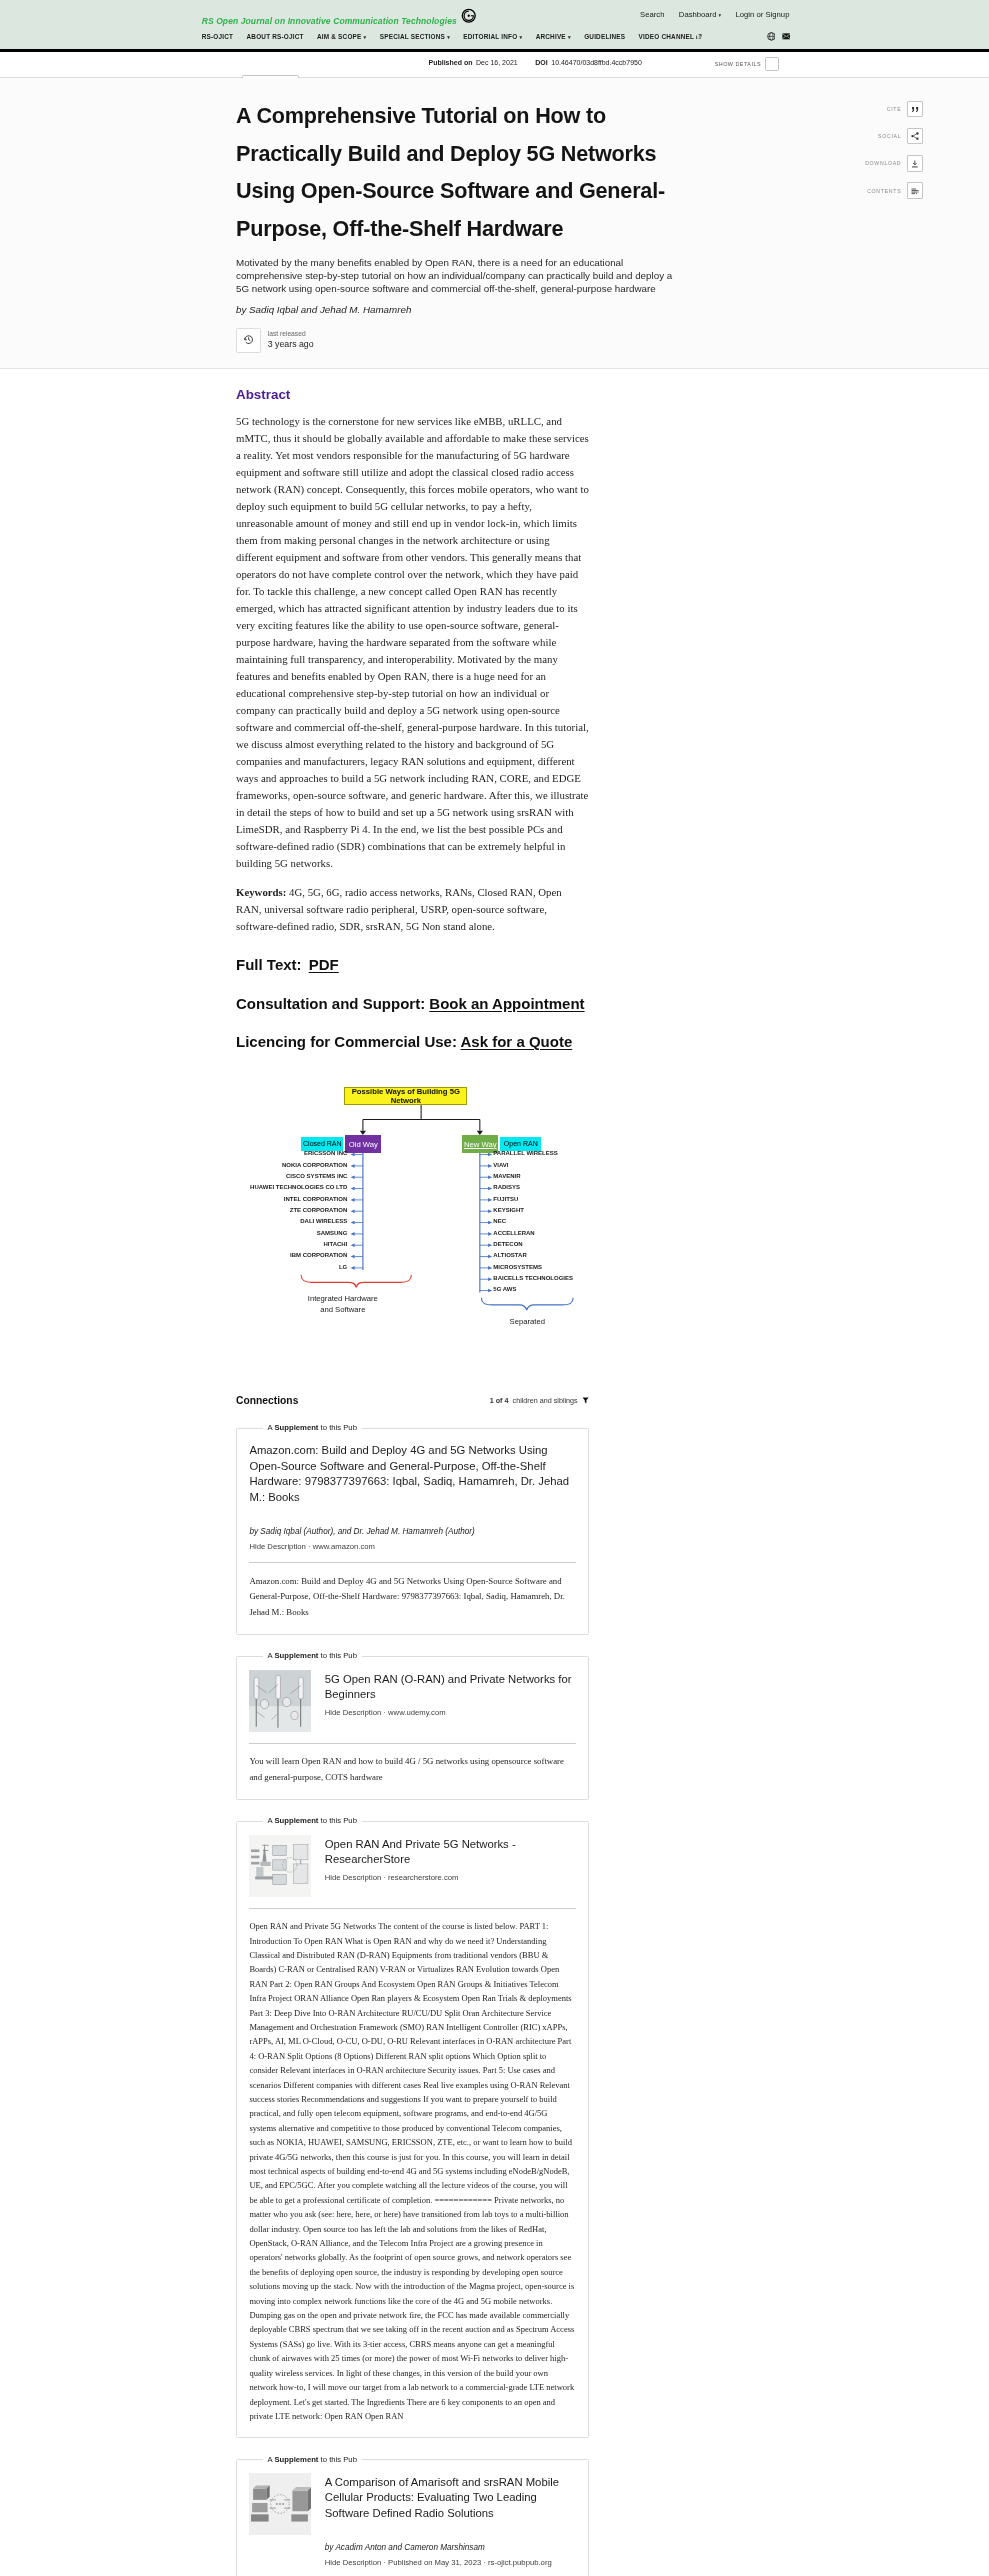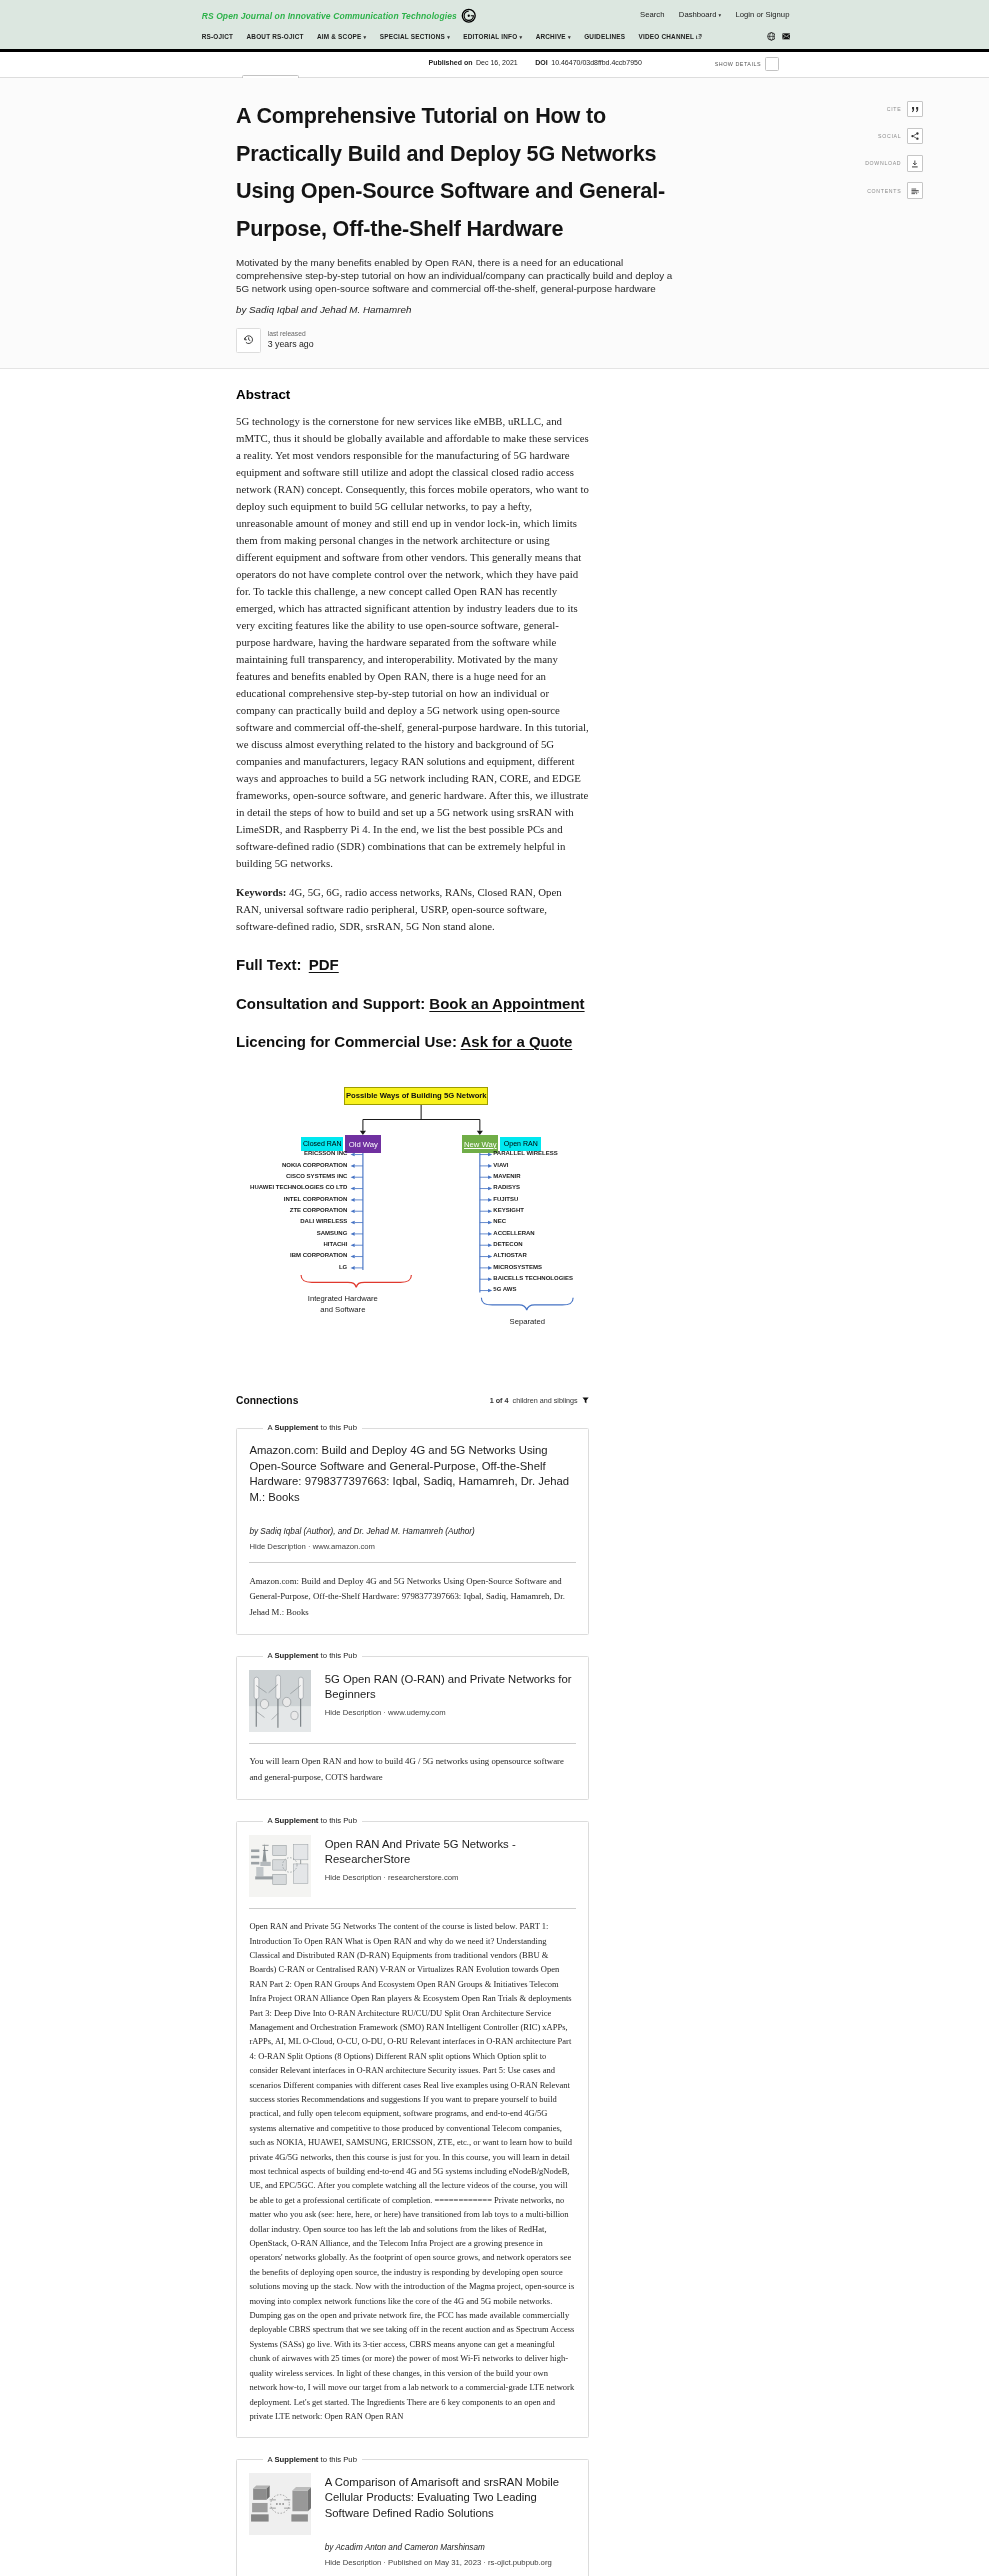--- a/index.html
+++ b/index.html
@@ -1,21 +1,21 @@
 <!DOCTYPE html>
 <html style="font-size:8.2px"><head>
 <meta charset="utf-8">
 <style>
   html,body{margin:0;padding:0;}
   body{width:989px;background:#fff;color:#111;font-family:"Liberation Sans",sans-serif;-webkit-font-smoothing:antialiased;}
   a{color:inherit;text-decoration:none;cursor:pointer;}
   
   .site-header{background:#dce7e0;height:49px;}
   .header-inner{width:598px;margin:0 auto;position:relative;height:100%;}
-  .brand{position:absolute;left:6.2px;top:6.7px;display:flex;align-items:center;gap:3.6px;}
+  .brand{position:absolute;left:6.2px;top:6.7px;display:flex;align-items:flex-end;gap:3.6px;}
   .brand-name{color:#2db24a;font-style:italic;font-weight:bold;font-size:8.5px;letter-spacing:0.1px;}
   .top-links{position:absolute;right:4.1px;top:10.3px;display:flex;gap:14.4px;font-size:7.7px;color:#1c1c1c;align-items:center;justify-content:space-between;}
   .caret{font-size:5.2px;margin-left:2.1px;color:#333;}
   .nav-row{position:absolute;left:6.2px;right:3.1px;top:32px;display:flex;align-items:center;gap:13.4px;font-size:6.4px;font-weight:600;letter-spacing:0.2px;color:#1c1c1c;}
   .nav-icons{margin-left:auto;display:flex;gap:6.2px;align-items:center;}
   .black-bar{height:2.6px;background:#000;}
   
   .issue-bar{background:#fff;border-bottom:0.5px solid #ddd;height:25px;}
   .issue-inner{width:598px;margin:0 auto;position:relative;height:100%;}
   .issue-btn{position:absolute;left:46px;top:3.6px;height:24px;border:0.5px solid #c3c3c3;border-radius:1.5px;background:#fff;display:flex;align-items:center;gap:4.1px;padding:0 6.2px;font-size:7.2px;margin-top:20px;}
@@ -32,31 +32,31 @@
   .release{margin:13.4px 0 0 236px;display:flex;align-items:center;gap:6.7px;}
   .release-btn{width:25px;height:25px;border:0.5px solid #ddd;border-radius:1.5px;background:#fff;display:flex;align-items:center;justify-content:center;}
   .release-label{font-size:6.7px;color:#666;line-height:8.8px;}
   .release-value{font-size:8.8px;color:#1c1c1c;line-height:11.3px;}
   .rail{position:absolute;top:23px;right:66px;}
   .rail-row{display:flex;justify-content:flex-end;align-items:center;gap:5.2px;margin-bottom:10.8px;}
   .rail-label{font-size:5.2px;letter-spacing:0.7px;color:#8a8a8a;}
   .rail-btn{width:16.5px;height:16.5px;border:0.5px solid #c6c6c6;border-radius:1px;background:#fff;display:flex;align-items:center;justify-content:center;padding:0;}
   
   .col{margin-left:236px;width:353px;}
-  .abstract-h{font-size:13.4px;font-weight:bold;margin:17.5px 0 0;color:#000000;}
+  .abstract-h{font-size:13.4px;font-weight:bold;margin:17.5px 0 0;color:#4c1d95;}
   .serif-p{font-family:"Liberation Serif",serif;font-size:10.8px;line-height:17px;color:#1f1f1f;margin:11.3px 0 0;}
   .kw-label{font-weight:bold;}
   .biglink{margin:21.6px 0 0;font-size:15px;font-weight:bold;color:#101010;}
   .biglink a{text-decoration:underline;text-underline-offset:2.1px;}
   .biglink .gap{display:inline-block;width:7.2px;}
   
   .diagram{position:relative;width:340px;height:289px;margin:26px 0 0 11.3px;}
   .dg-svg{position:absolute;left:0;top:0;}
   .dg-box{position:absolute;display:flex;align-items:center;justify-content:center;text-align:center;box-sizing:border-box;}
-  .dg-root{left:97px;top:10.3px;width:144px;height:18.5px;background:#f9f21d;border:0.8px solid #9c9c00;font-size:7.7px;font-weight:bold;color:#111;}
+  .dg-root{left:97px;top:10.3px;width:123px;height:18.5px;background:#f9f21d;border:0.8px solid #9c9c00;font-size:7.7px;font-weight:bold;color:#111;}
   .dg-old{left:98px;top:59px;width:36px;height:17.5px;background:#7030a0;color:#fff;font-size:7.7px;}
   .dg-new{left:215px;top:59px;width:36px;height:17.5px;background:#70ad47;color:#fff;font-size:7.7px;text-decoration:underline;}
   .dg-tag{position:absolute;background:#00e8f0;color:#000;font-size:7px;display:flex;align-items:center;justify-content:center;}
   .dg-tag-l{left:54px;top:61px;width:42px;height:13.4px;}
   .dg-tag-r{left:253px;top:61px;width:41px;height:13.4px;}
   .dg-item{position:absolute;font-size:6px;font-weight:600;color:#1b1b1b;white-space:nowrap;}
   .dg-left{right:240px;text-align:right;}
   .dg-right{left:246px;}
   .dg-cap{position:absolute;font-size:7.7px;font-weight:500;color:#1b1b1b;text-align:center;line-height:10.8px;}
   .dg-cap-left{left:57px;top:218px;width:77px;}

